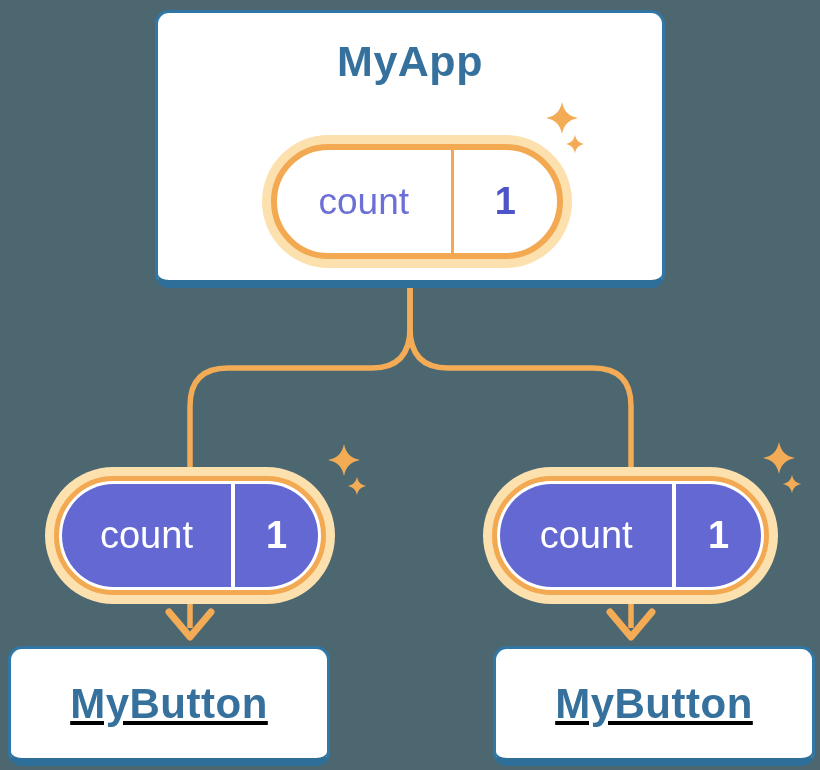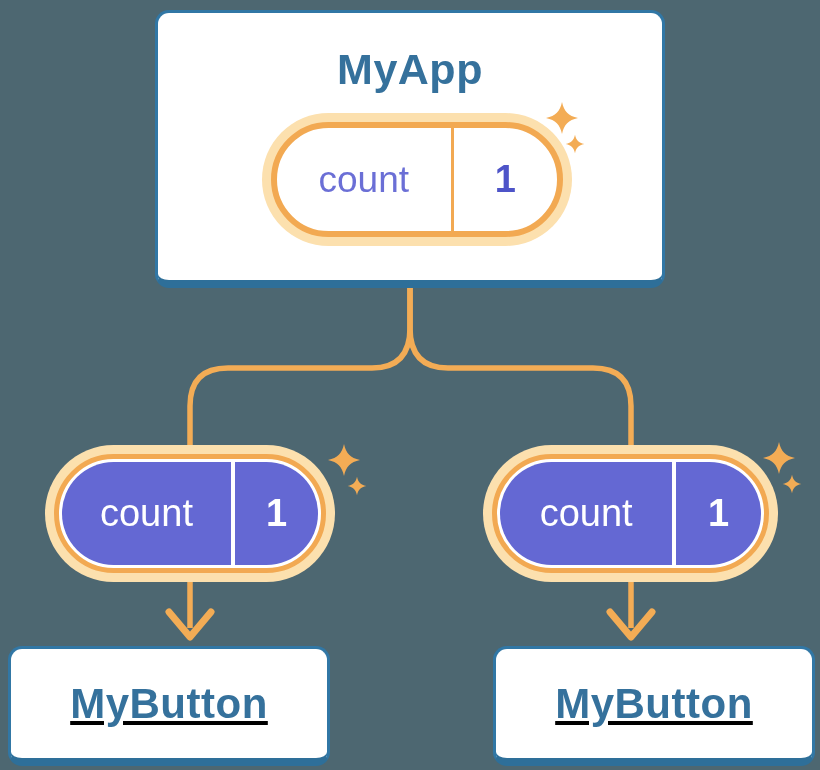--- a/index.html
+++ b/index.html
@@ -12,29 +12,29 @@
   .connectors{position:absolute;left:0;top:0;width:820px;height:770px;z-index:1;}
   .conn-line{fill:none;stroke:#F3AC55;stroke-width:5.5;}
   .conn-head{fill:none;stroke:#F3AC55;stroke-width:7;stroke-linecap:round;stroke-linejoin:round;}
   
   .node{
     position:absolute;background:#ffffff;box-sizing:border-box;
     border:3px solid #3177A5;border-bottom:8px solid #2E6F99;
     border-radius:14px;z-index:2;
   }
   .root-card{left:155px;top:10px;width:510px;height:278px;}
-  .card-title{margin-top:32px;text-align:center;font-size:43px;font-weight:600;color:#35719C;letter-spacing:.5px;}
+  .card-title{margin-top:24px;text-align:center;font-size:43px;font-weight:600;color:#35719C;letter-spacing:.5px;}
   .btn-box{display:flex;align-items:center;justify-content:center;text-decoration:underline;}
   .btn-left{left:8px;top:646px;width:322px;height:120px;}
   .btn-right{left:493px;top:646px;width:322px;height:120px;}
   .btn-title{font-size:42px;font-weight:600;color:#35719C;letter-spacing:.5px;}
   
   .pill-halo{
     position:absolute;background:#FCE0AE;border-radius:999px;
-    padding:9px;z-index:2;box-sizing:border-box;display:flex;
+    padding:9px;z-index:2;box-sizing:border-box;display:flex;margin-top:22px;
   }
   .top-pill{left:262px;top:113px;width:310px;height:133px;}
   .left-pill{left:45px;top:445px;width:290px;height:137px;}
   .right-pill{left:483px;top:445px;width:295px;height:137px;}
   .pill-ring{
     flex:1;display:flex;background:#ffffff;border-radius:999px;
     border:6px solid #F2A952;overflow:hidden;min-width:0;
   }
   .child-ring{border-width:5px;padding:3px;}
   .pill-inner{

